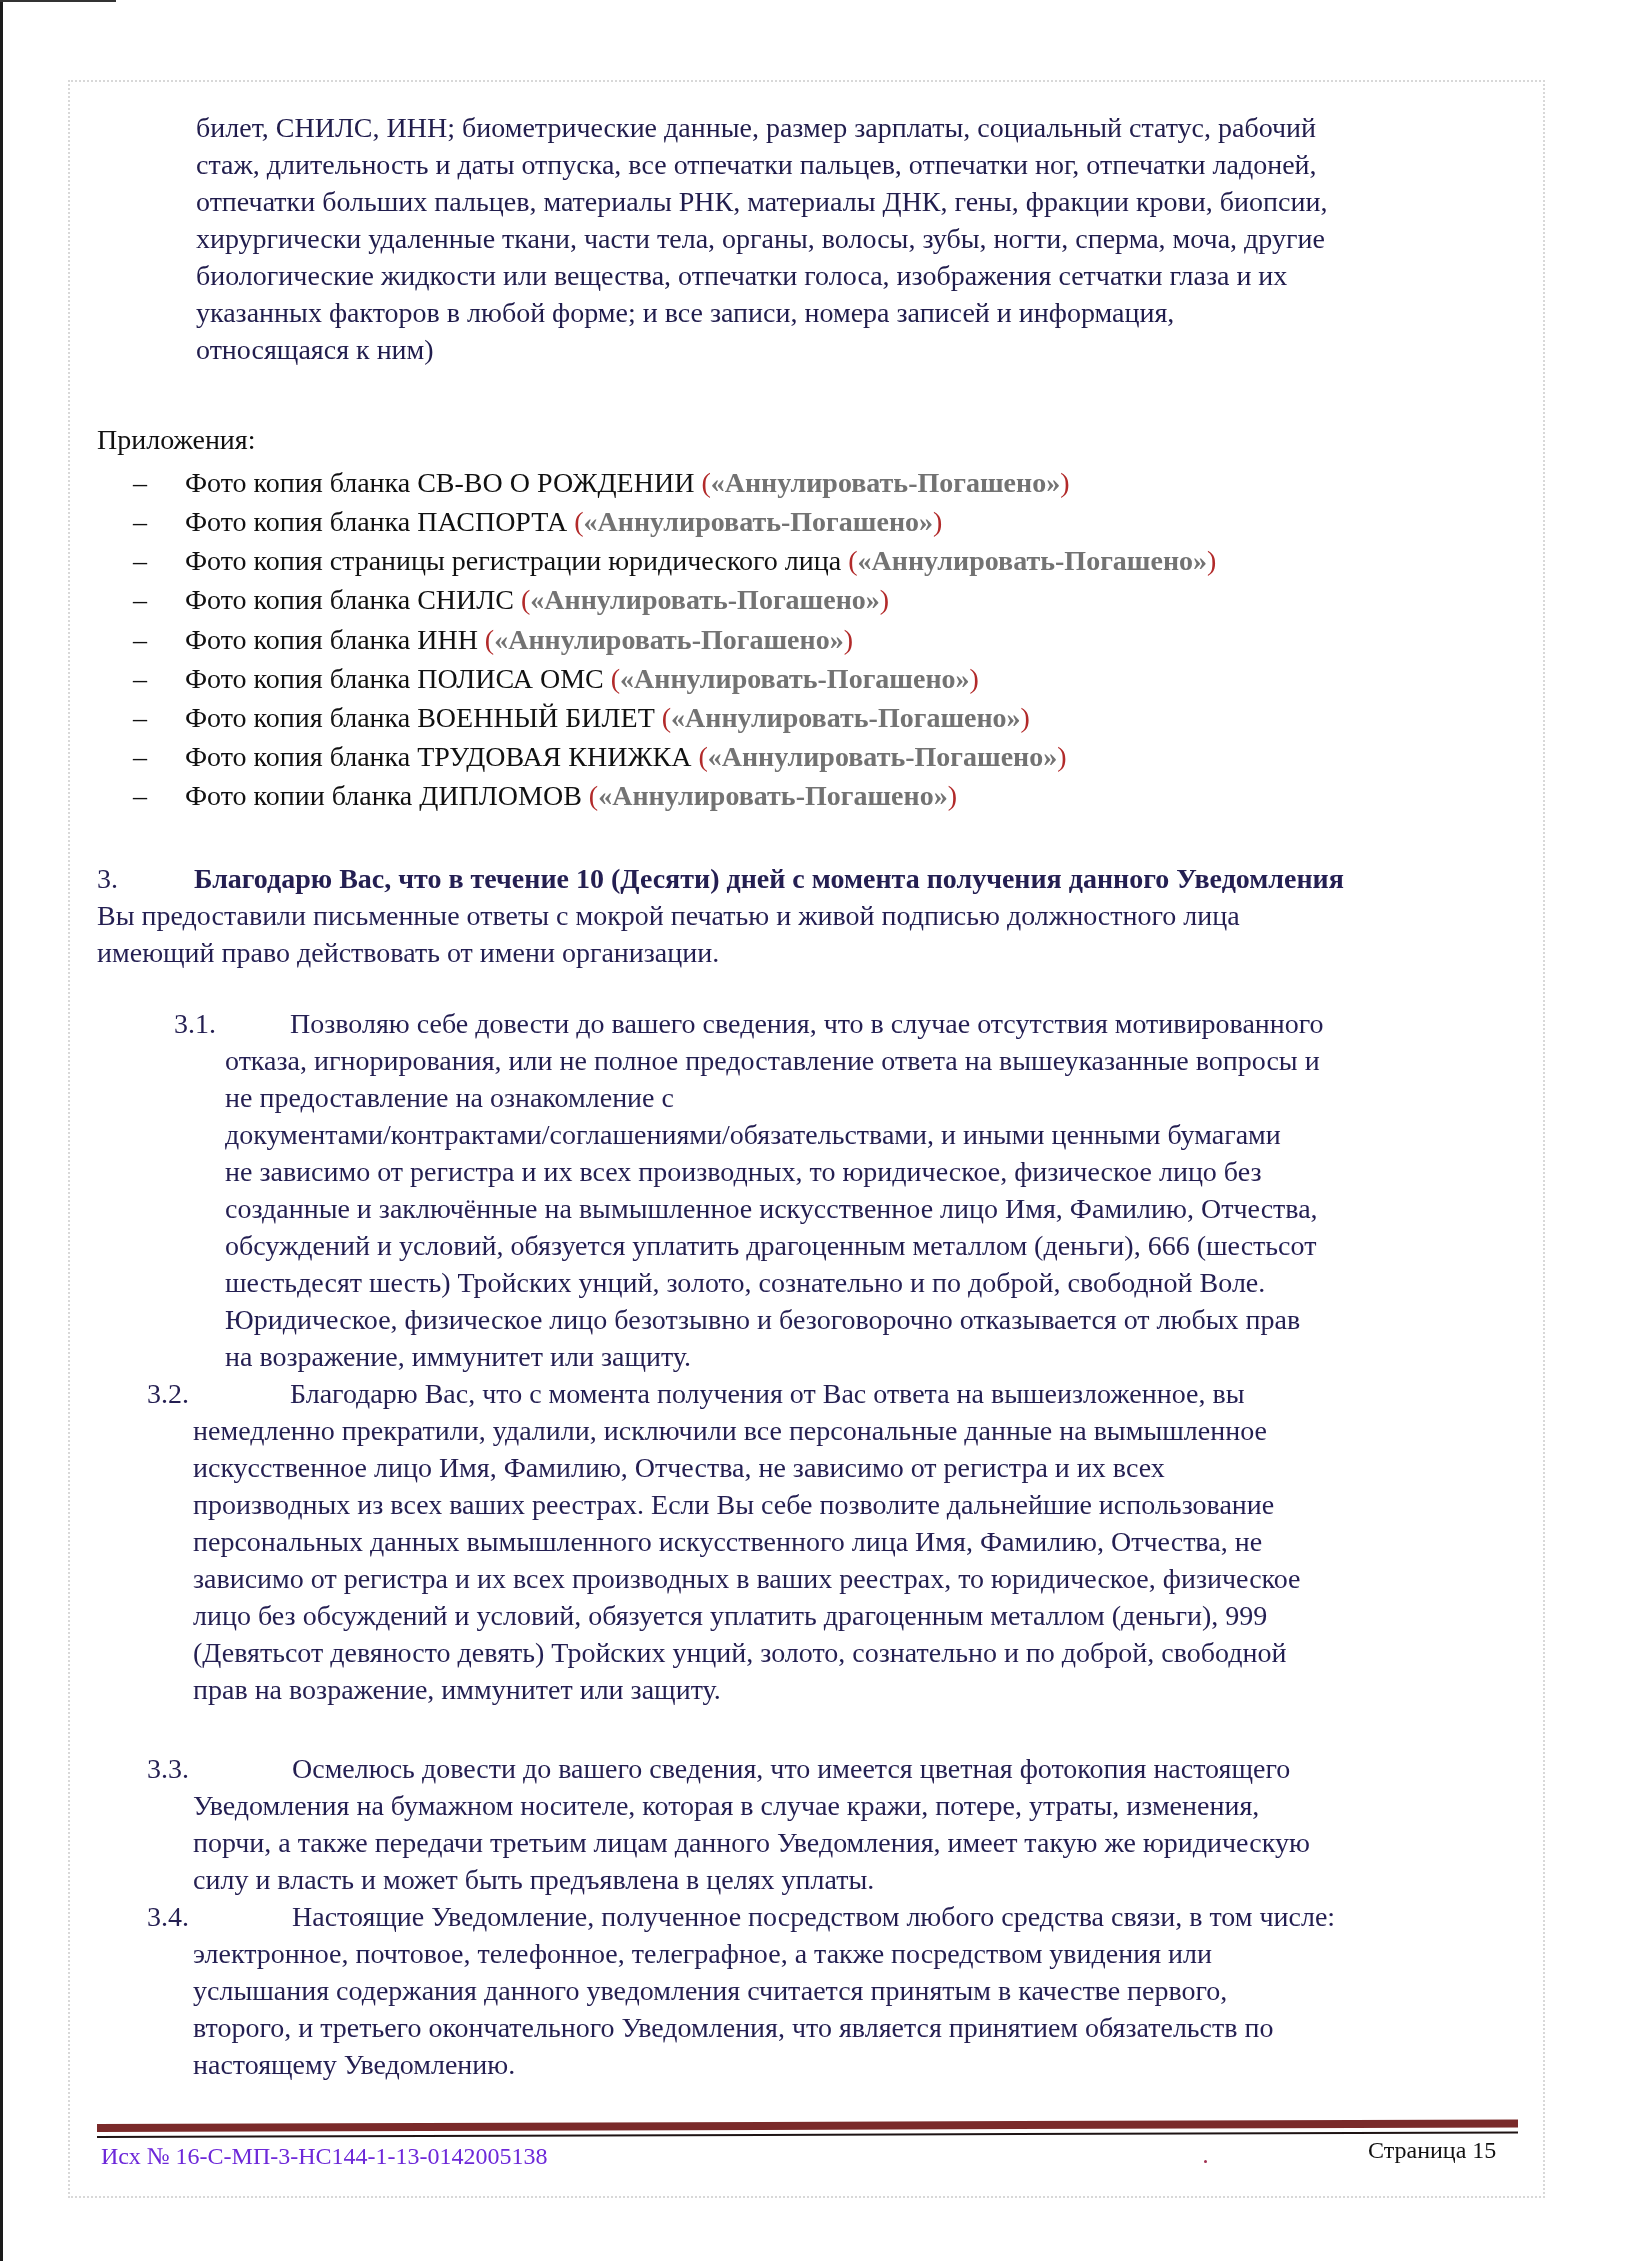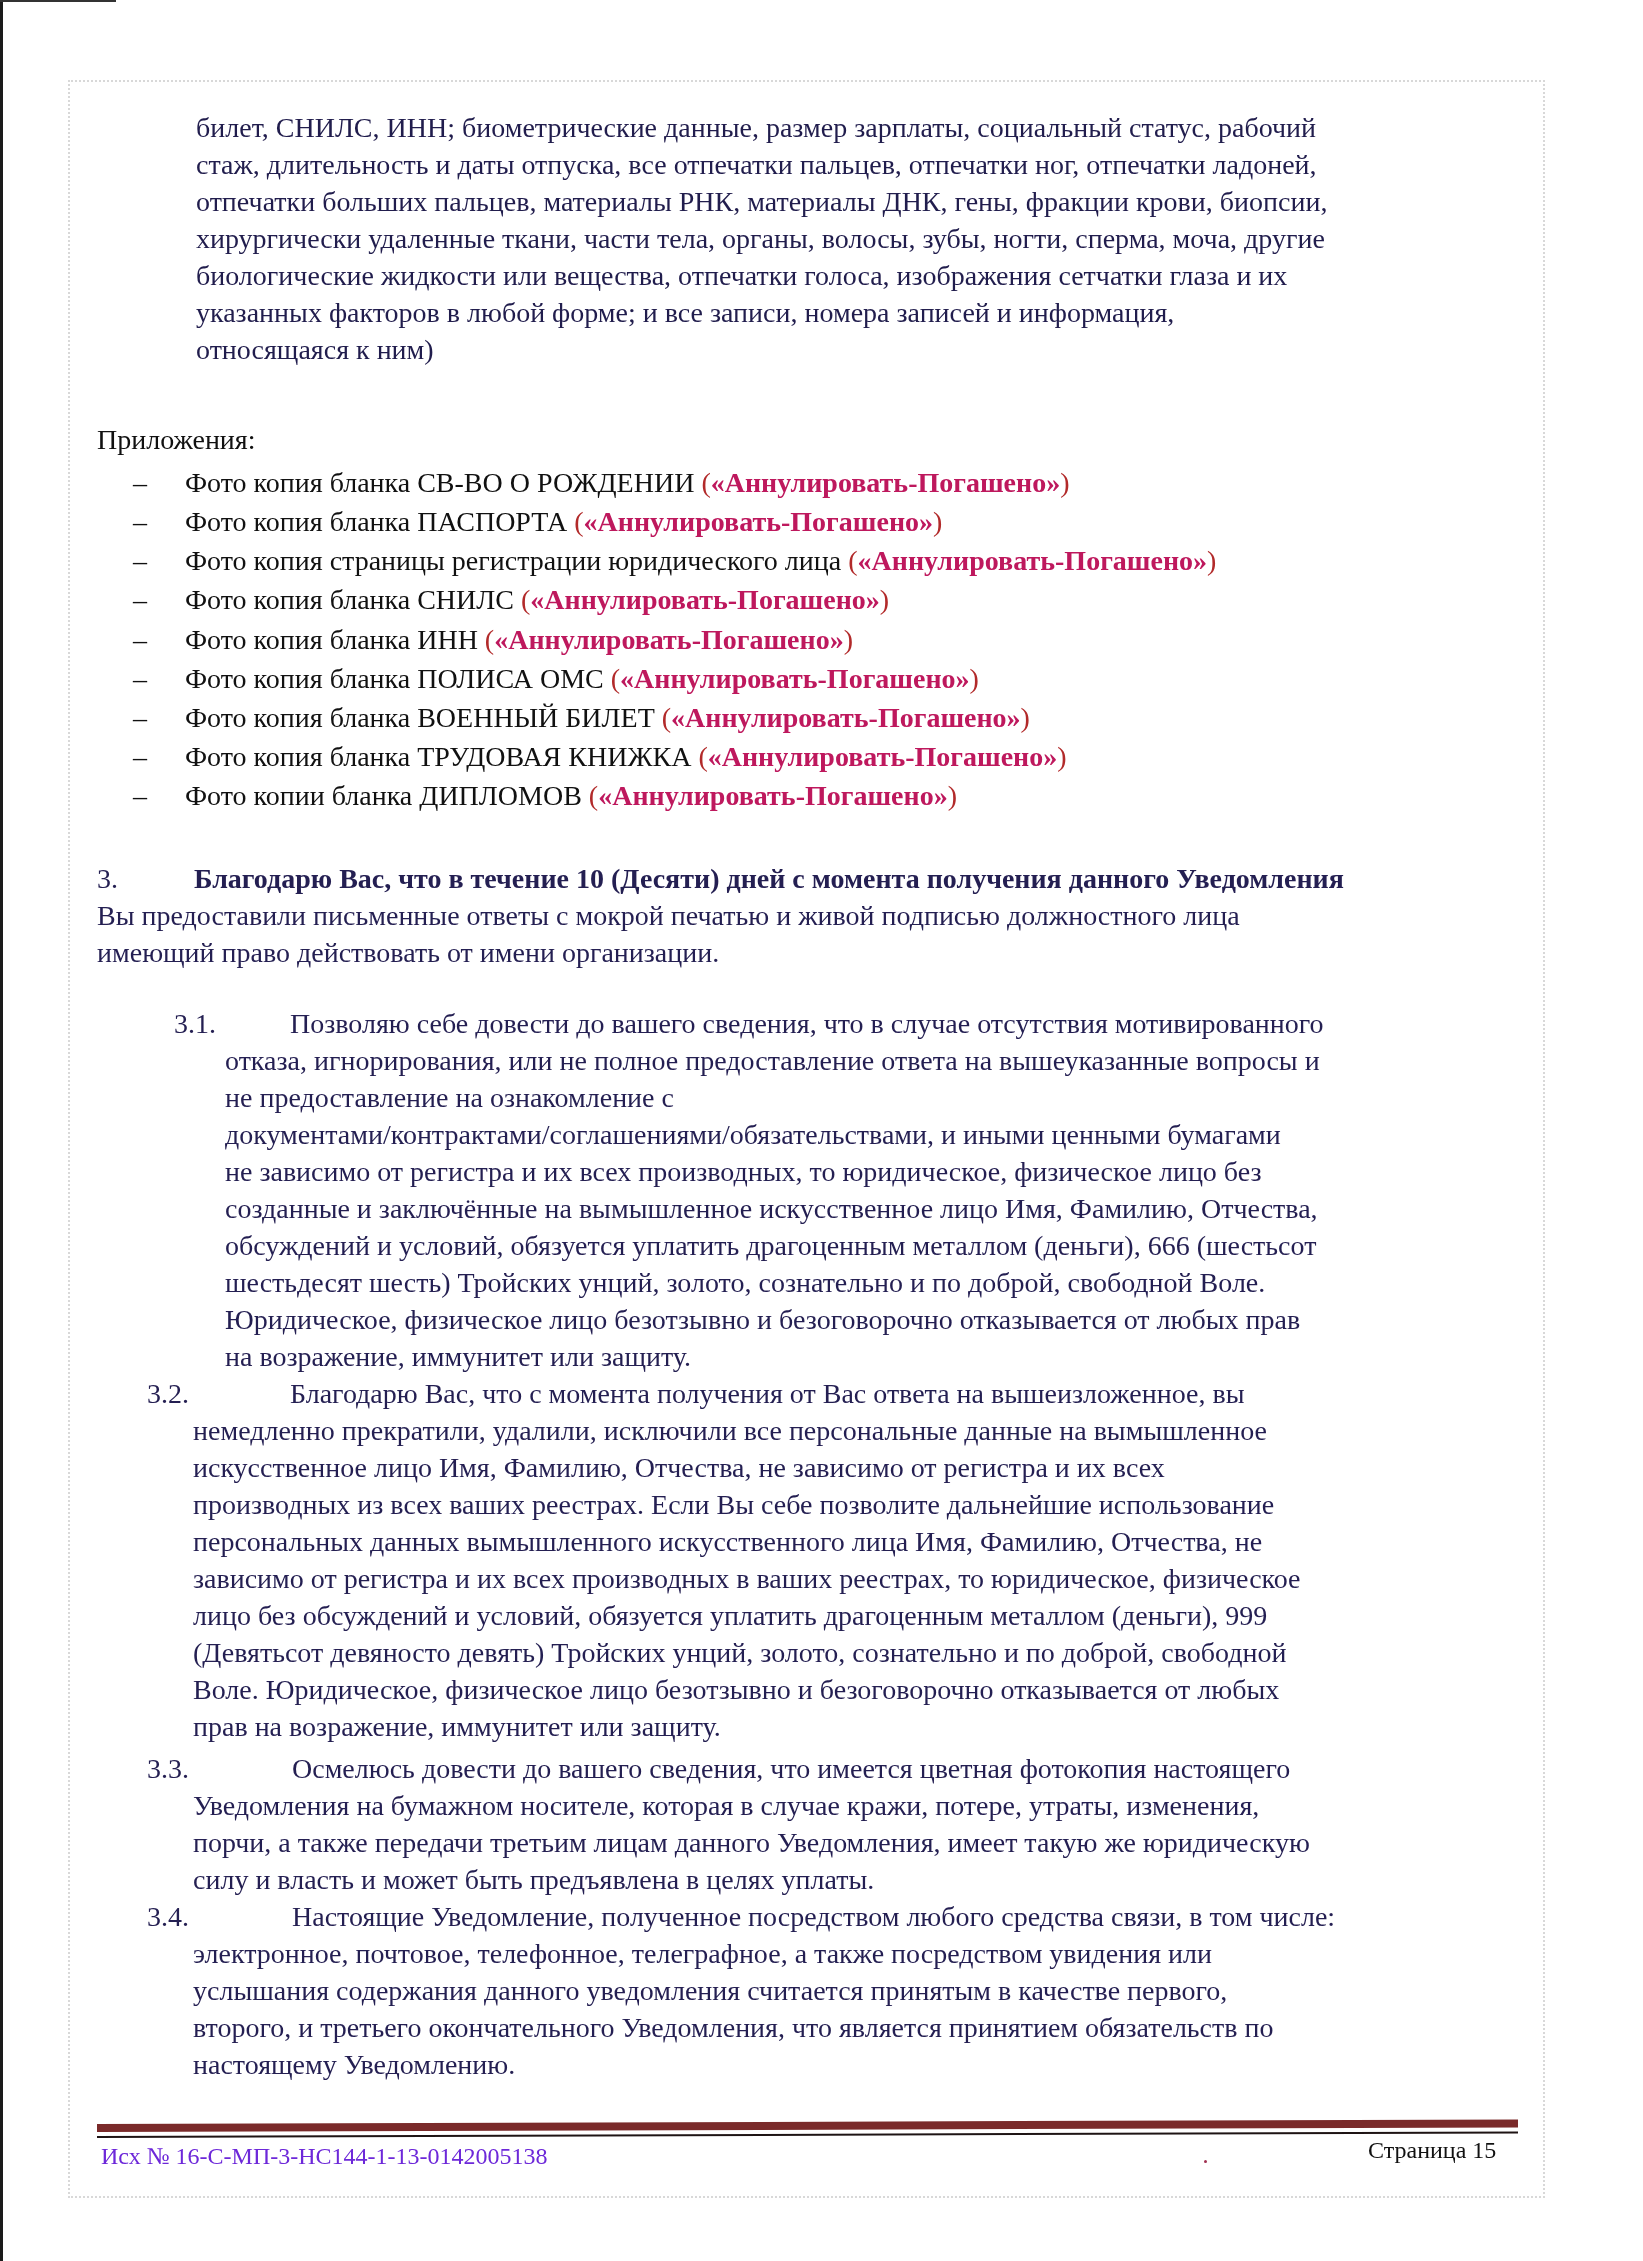--- a/index.html
+++ b/index.html
@@ -11,21 +11,21 @@
            border: 2.9px dotted #d8d8d8; box-sizing: border-box; }
   .para { position: absolute; font-size: 28px; line-height: 37px; color: #211d4d; }
   #top-para { left: 196px; top: 109px; width: 1334px; }
   #top-para .ln { display: block; white-space: nowrap; }
   #attach-title { position: absolute; left: 97px; top: 424px; font-size: 28px; color: #111; }
   .att-list { position: absolute; left: 0; top: 467px; width: 1547px; }
   .att-row { position: absolute; left: 0; height: 39px; font-size: 28px; color: #111; white-space: nowrap; }
   .att-dash { position: absolute; left: 133px; top: 0; }
   .att-text { position: absolute; left: 185px; top: 0; }
   .red { color: #b22a2a; }
-  .red-b { color: #be185d; font-weight: bold; }
+  .red-b { color: #737373; font-weight: bold; }
   .sec { position: absolute; font-size: 28px; line-height: 37px; color: #241f52; }
   .sec .ln { display: block; white-space: nowrap; }
   .num { position: absolute; }
   .footer-line-thick { position: absolute; left: 97px; top: 2124px; width: 1421px; height: 7.7px;
                        background: #7a2a2a; transform: rotate(-0.18deg); transform-origin: left; }
   .footer-line-thin { position: absolute; left: 97px; top: 2136px; width: 1421px; height: 2.4px;
                       background: #1e1414; transform: rotate(-0.18deg); transform-origin: left; }
   #footer-ref { position: absolute; left: 101px; top: 2143px; font-size: 24px; color: #6d28d9; white-space: nowrap; }
   #footer-page { position: absolute; left: 1368px; top: 2137px; font-size: 24px; color: #111; white-space: nowrap; }
   .speck { position: absolute; left: 1204px; top: 2160px; width: 3.4px; height: 3.4px; border-radius: 50%; background: #a03050; }
@@ -111,21 +111,20 @@
 <div class="sec" style="left:193px; top:1375px; width:1334px;">
   <span class="num" style="left:-46px; top:0;">3.2.</span>
   <span class="ln" style="padding-left:97px;">Благодарю Вас, что с момента получения от Вас ответа на вышеизложенное, вы</span>
   <span class="ln">немедленно прекратили,  удалили, исключили все персональные данные на вымышленное</span>
   <span class="ln">искусственное  лицо Имя, Фамилию, Отчества, не зависимо от регистра и их всех</span>
   <span class="ln">производных из всех ваших реестрах. Если Вы себе позволите дальнейшие использование</span>
   <span class="ln">персональных данных вымышленного искусственного  лица Имя, Фамилию, Отчества, не</span>
   <span class="ln">зависимо от регистра и их всех производных в ваших реестрах, то юридическое, физическое</span>
   <span class="ln">лицо без обсуждений и условий, обязуется уплатить драгоценным металлом (деньги),  999</span>
   <span class="ln">(Девятьсот девяносто девять) Тройских унций, золото, сознательно и по доброй, свободной</span>
-  <span class="ln">Воле. Юридическое, физическое лицо безотзывно и безоговорочно отказывается от любых</span>
   <span class="ln">прав на возражение, иммунитет или защиту.</span>
 </div>
 
 <div class="sec" style="left:193px; top:1750px; width:1334px;">
   <span class="num" style="left:-46px; top:0;">3.3.</span>
   <span class="ln" style="padding-left:99px;">Осмелюсь довести до вашего сведения, что имеется цветная фотокопия настоящего</span>
   <span class="ln">Уведомления на бумажном носителе, которая в случае кражи, потере, утраты, изменения,</span>
   <span class="ln">порчи, а также передачи третьим лицам данного Уведомления, имеет такую же юридическую</span>
   <span class="ln">силу и власть и может быть предъявлена в целях уплаты.</span>
 </div>

